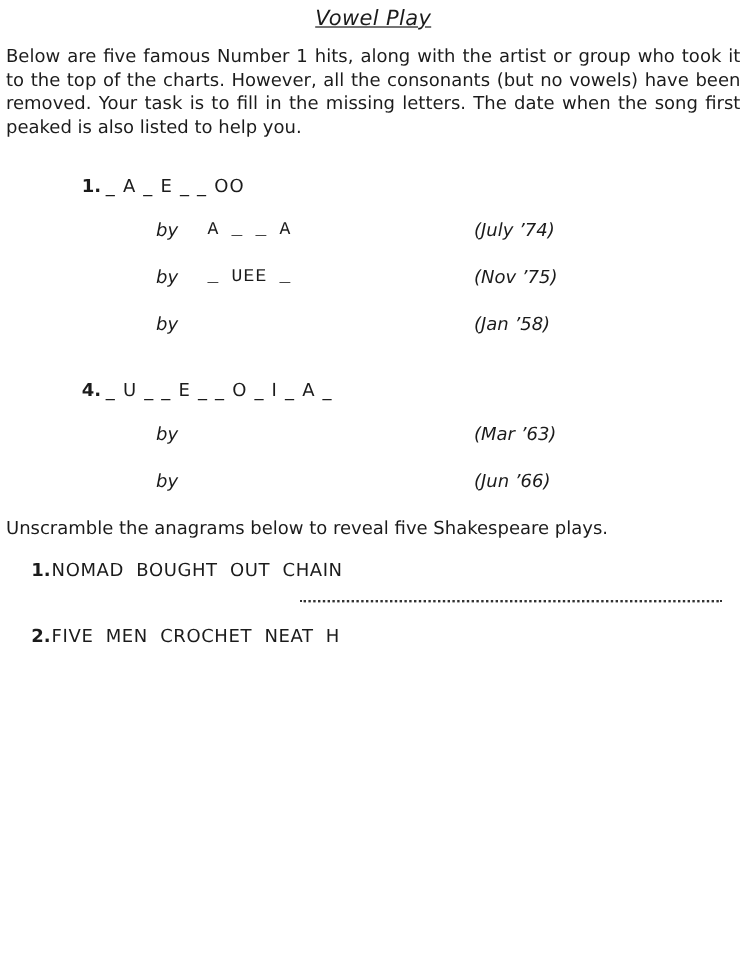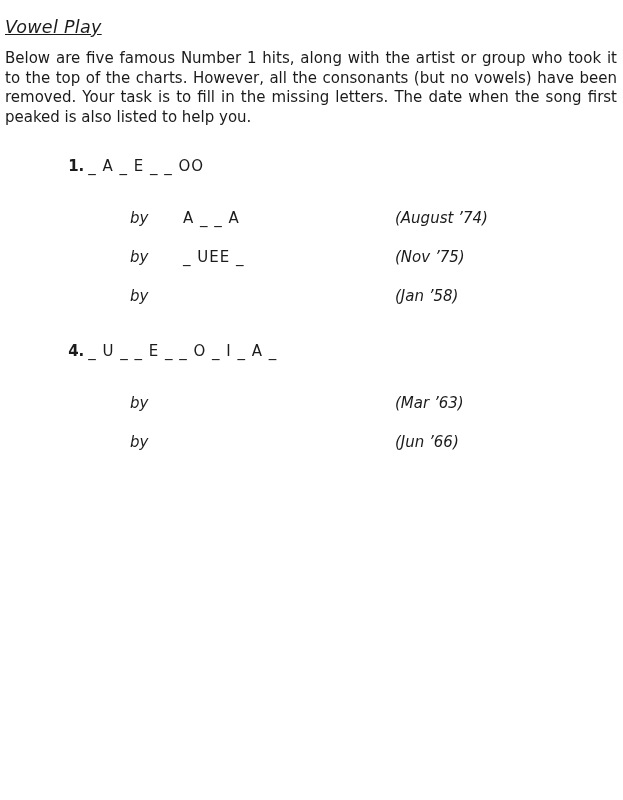--- a/index.html
+++ b/index.html
@@ -13,43 +13,44 @@
     font-size: 15px;
   }
   .page { padding: 6px 6px 0 5px; }
 
   .section-heading {
     font-size: 17.5px;
     font-weight: normal;
     font-style: italic;
     text-decoration: underline;
     letter-spacing: 0.3px;
-    margin: 11px 0 11px 0;
+    margin: 0 0 11px 0;
     line-height: 21px;
+    text-align: center;
   }
   .intro {
     margin: 0 0 14px 0;
     line-height: 19.5px;
     text-align: justify;
   }
 
   
   .song { margin-bottom: 22px; }
   .song-line1 { line-height: 17px; white-space: pre; }
   .song-num {
     display: inline-block;
     width: 20px;
     margin-left: 25px;
     font-weight: bold;
     letter-spacing: 0;
   }
   .pattern { letter-spacing: 1px; white-space: pre; }
-  .song-line2 { position: relative; height: 17px; margin-top: 17px; }
+  .song-line2 { position: relative; height: 17px; margin-top: 2px; }
   .by-label { position: absolute; left: 125px; font-style: italic; }
-  .artist { position: absolute; left: 178px; letter-spacing: 1px; white-space: pre; }
+  .artist { position: absolute; left: 168px; letter-spacing: 1px; white-space: pre; font-family: Liberation Mono, monospace; }
   .date { position: absolute; left: 390px; font-style: italic; white-space: pre; }
 
   
   .heading-2 { margin-top: 44px; }
   .intro-2 { margin: 0 0 17px 0; line-height: 19px; text-align: left; }
   .anagram { margin-bottom: 20px; }
   .anagram-line { line-height: 17px; }
   .anagram-num {
     display: inline-block;
     width: 17px;
@@ -75,21 +76,21 @@
 
   <div class="songs">
 
     <div class="song">
       <div class="song-line1">
         <span class="song-num">1.</span><span class="pattern">_ A _ E _ _ OO</span>
       </div>
       <div class="song-line2">
         <span class="by-label">by</span>
         <span class="artist">A _ _ A</span>
-        <span class="date">(August ’74)</span>
+        <span class="date">(July ’74)</span>
       </div>
     </div>
 
     <div class="song">
       <div class="song-line2">
         <span class="by-label">by</span>
         <span class="artist">_ UEE _</span>
         <span class="date">(Nov ’75)</span>
       </div>
     </div>
@@ -114,15 +115,33 @@
     <div class="song">
       <div class="song-line2">
         <span class="by-label">by</span>
         <span class="date">(Jun ’66)</span>
       </div>
     </div>
 
   </div>
 
 
+  <p class="intro intro-2">Unscramble the anagrams below to reveal five Shakespeare plays.</p>
 
+  <div class="anagrams">
+
+    <div class="anagram">
+      <div class="anagram-line">
+        <span class="anagram-num">1.</span><span class="anagram-text">NOMAD BOUGHT OUT CHAIN</span>
+      </div>
+      <div class="answer-line"></div>
+    </div>
+
+    <div class="anagram">
+      <div class="anagram-line">
+        <span class="anagram-num">2.</span><span class="anagram-text">FIVE MEN CROCHET NEAT H</span>
+      </div>
+
+    </div>
+
+  </div>
 
 </div>
 
 </body></html>

